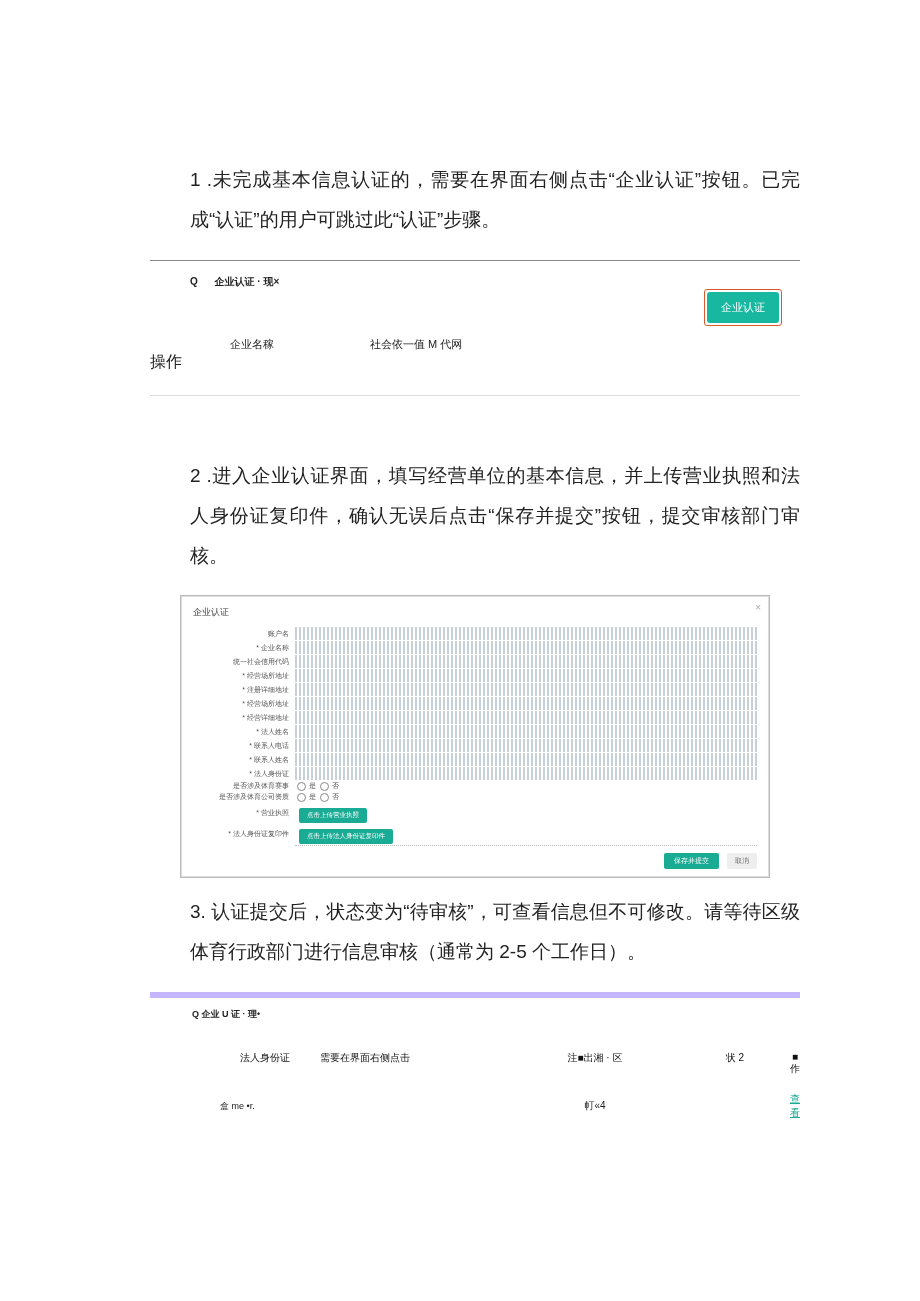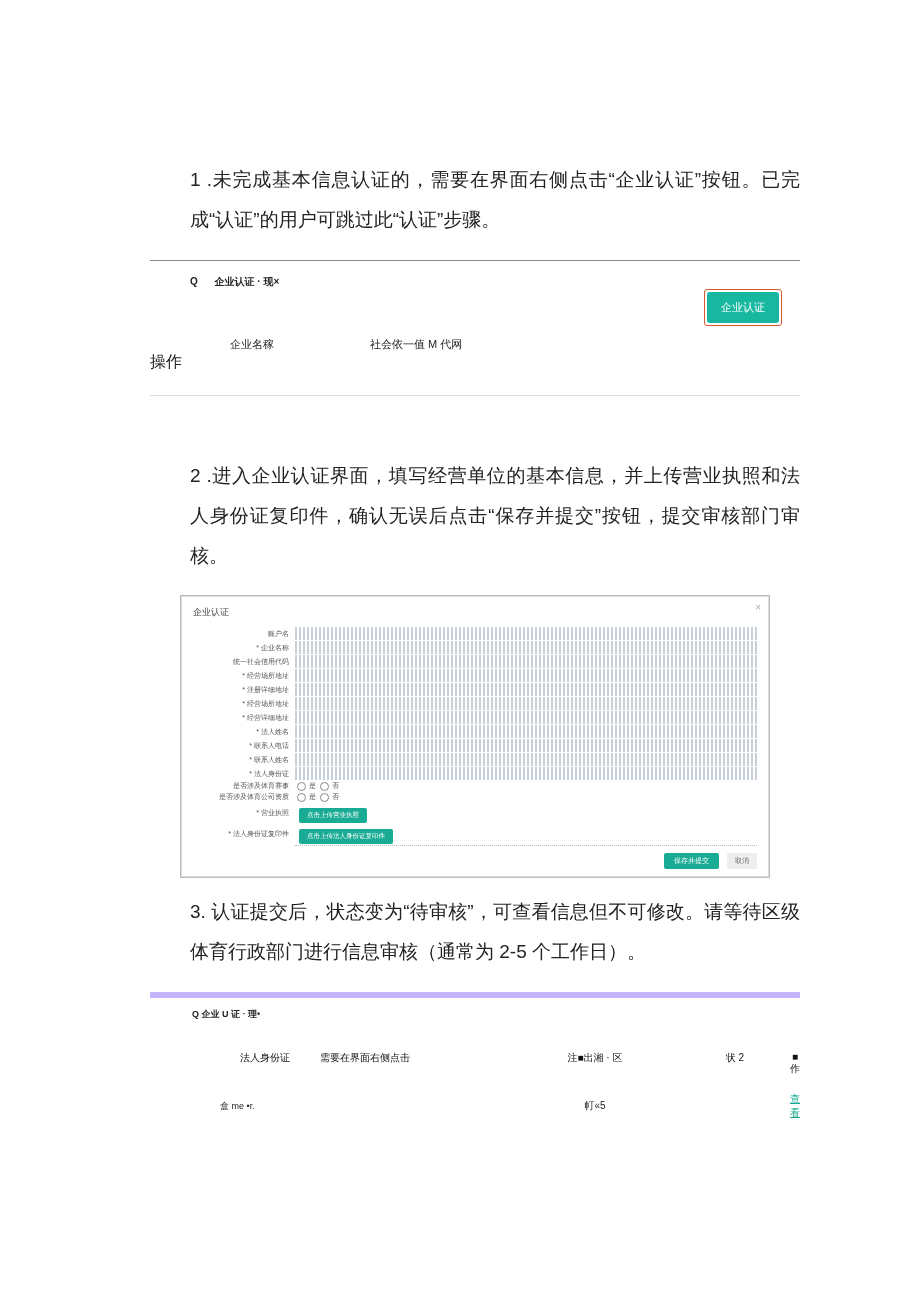--- a/index.html
+++ b/index.html
@@ -158,19 +158,19 @@
     <div class="thead">
       <span class="c c1">法人身份证</span>
       <span class="c c2">需要在界面右侧点击</span>
       <span class="c c3">注■出湘 · 区</span>
       <span class="c c4">状 2</span>
       <span class="c c5">■作</span>
     </div>
     <div class="trow">
       <span class="c c1">盒 me •r.</span>
       <span class="c c2"></span>
-      <span class="c c3">帄«5</span>
+      <span class="c c3">帄«4</span>
       <span class="c c4"></span>
       <span class="c c5 link">查看</span>
     </div>
   </div>
 
 </div>
 
 </body></html>

